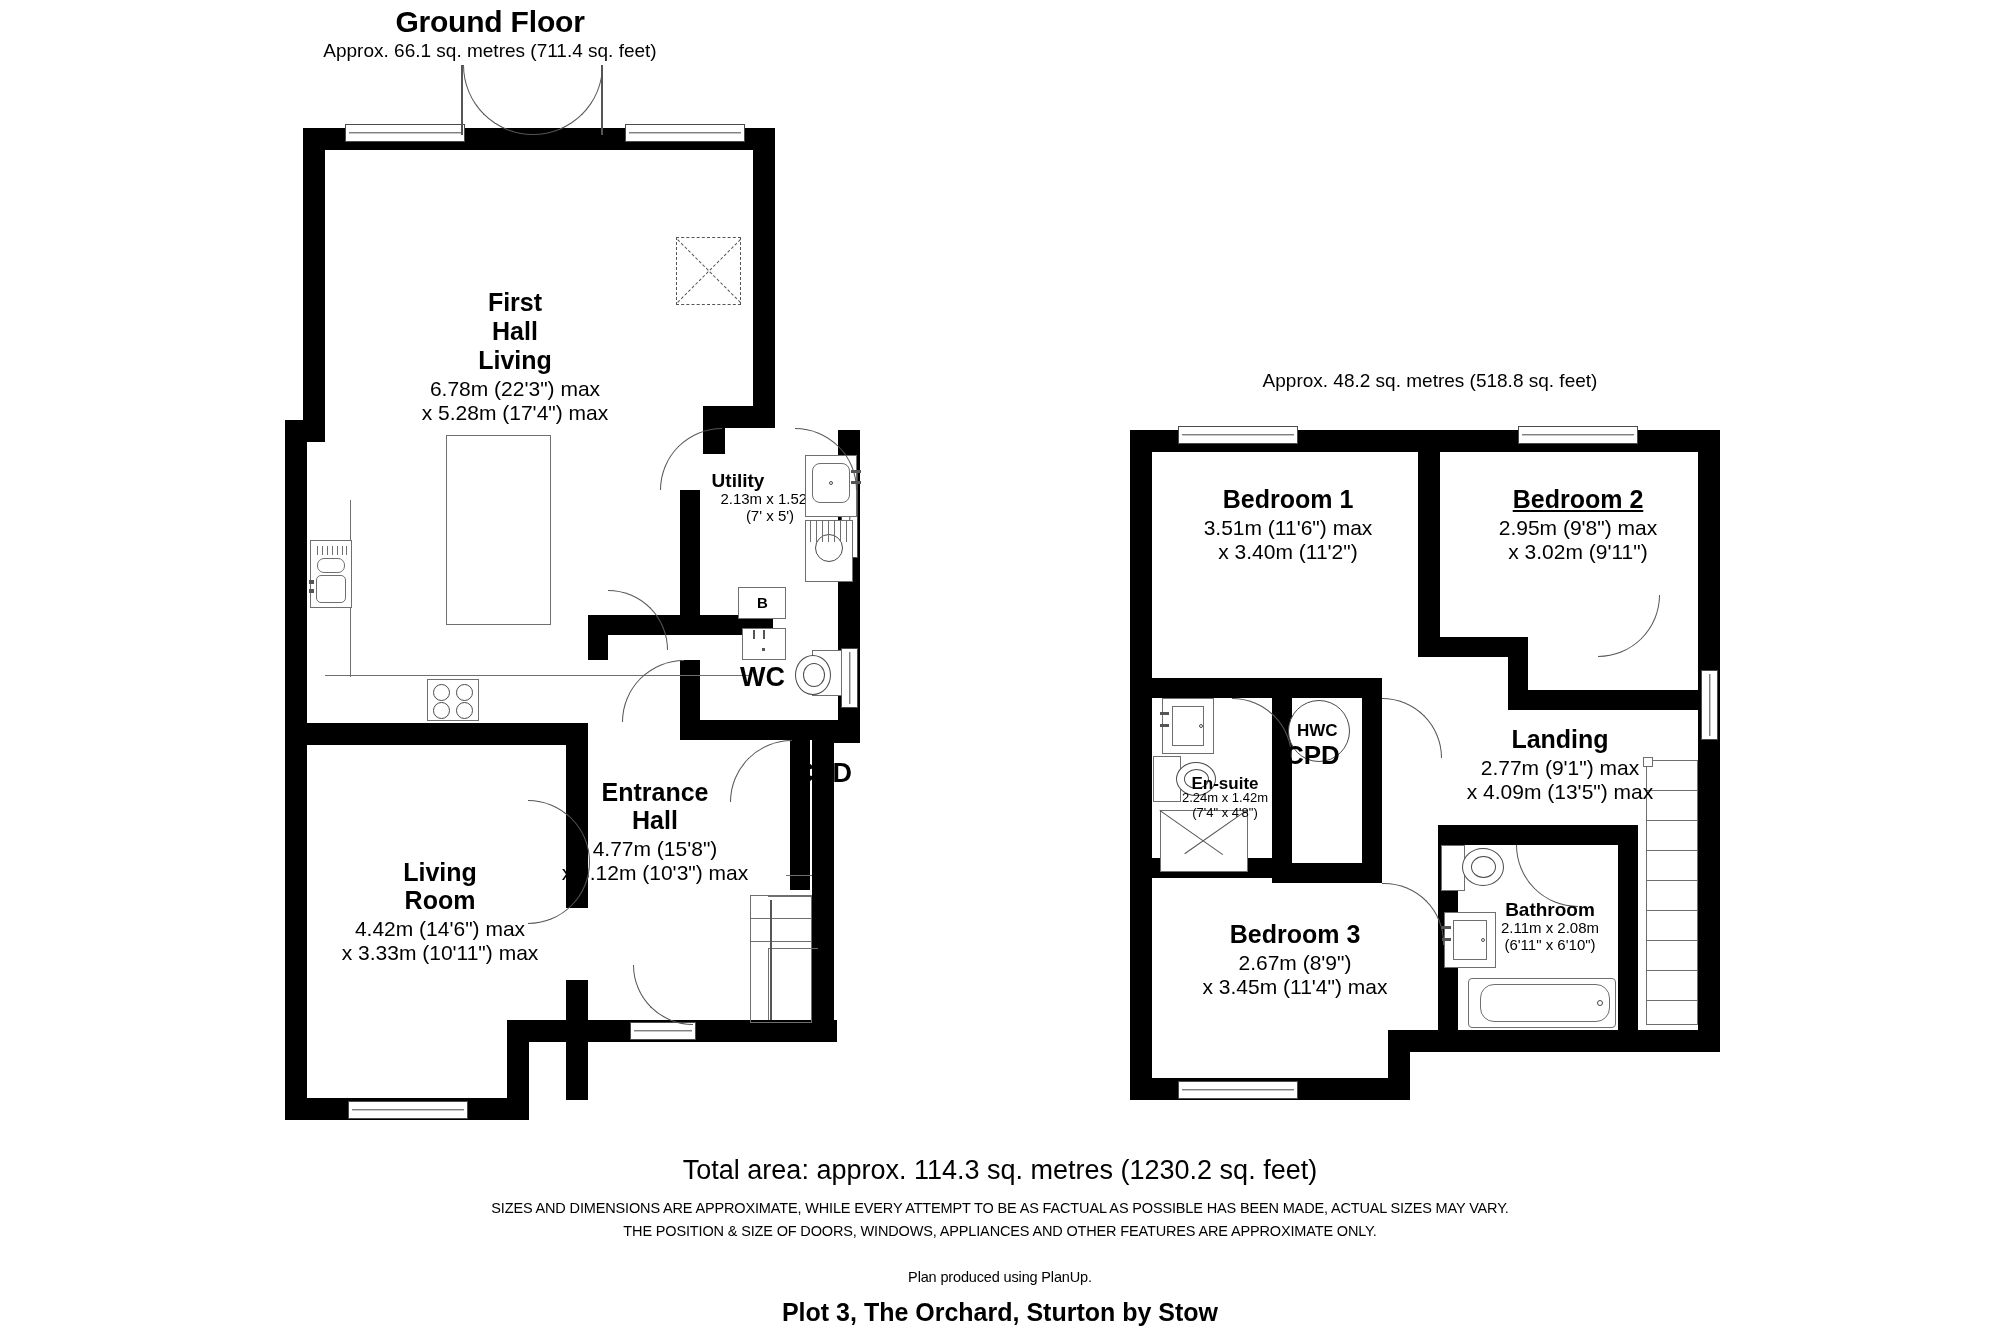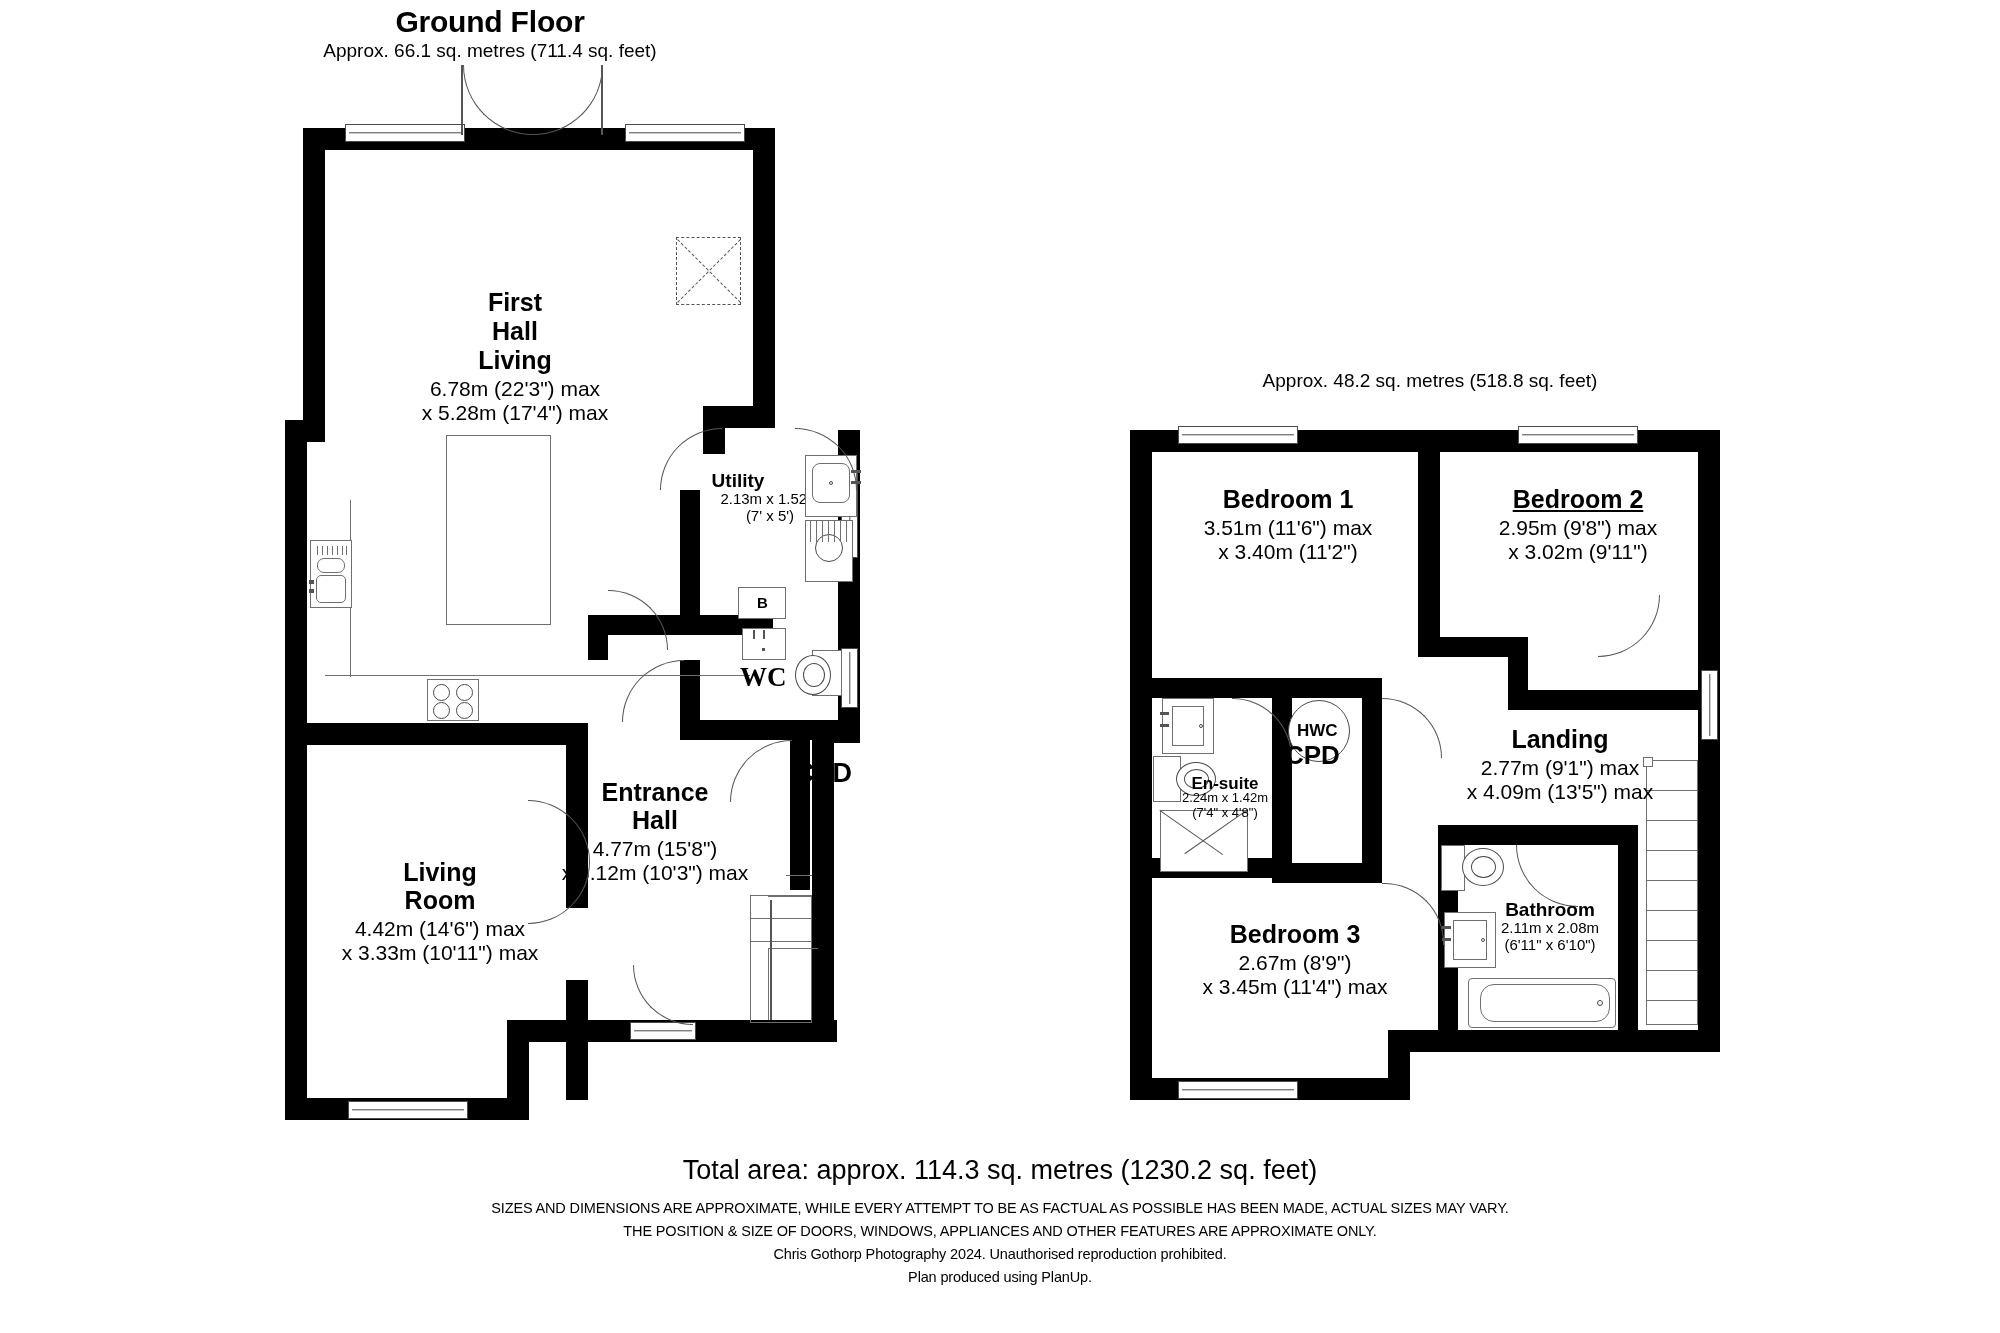--- a/index.html
+++ b/index.html
@@ -139,21 +139,21 @@
   <div class="rmname" style="left:425px;top:288px;width:180px;">First</div>
   <div class="rmname" style="left:425px;top:317px;width:180px;">Hall</div>
   <div class="rmname" style="left:425px;top:346px;width:180px;">Living</div>
   <div class="rmdim" style="left:405px;top:377px;width:220px;">6.78m (22'3") max</div>
   <div class="rmdim" style="left:405px;top:401px;width:220px;">x 5.28m (17'4") max</div>
 
   <div class="rmname sm" style="left:668px;top:467px;width:140px;">Utility</div>
   <div class="rmdim sm" style="left:690px;top:490px;width:160px;">2.13m x 1.52m</div>
   <div class="rmdim sm" style="left:690px;top:507px;width:160px;">(7' x 5')</div>
 
-  <div class="tag" style="left:740px;top:662px;font-family:Liberation Serif, serif;">WC</div>
+  <div class="tag" style="left:740px;top:662px;">WC</div>
   <div class="tag" style="left:795px;top:758px;">CPD</div>
 
   <div class="rmname" style="left:560px;top:778px;width:190px;">Entrance</div>
   <div class="rmname" style="left:560px;top:806px;width:190px;">Hall</div>
   <div class="rmdim" style="left:545px;top:837px;width:220px;">4.77m (15'8")</div>
   <div class="rmdim" style="left:545px;top:861px;width:220px;">x 3.12m (10'3") max</div>
 
   <div class="rmname" style="left:345px;top:858px;width:190px;">Living</div>
   <div class="rmname" style="left:345px;top:886px;width:190px;">Room</div>
   <div class="rmdim" style="left:330px;top:917px;width:220px;">4.42m (14'6") max</div>
@@ -301,16 +301,16 @@
 
   <div class="rmname" style="left:1455px;top:725px;width:210px;">Landing</div>
   <div class="rmdim" style="left:1445px;top:756px;width:230px;">2.77m (9'1") max</div>
   <div class="rmdim" style="left:1445px;top:780px;width:230px;">x 4.09m (13'5") max</div>
 
   <div class="tag sm" style="left:1285px;top:740px;font-size:26px;">CPD</div>
 
   <div class="foot total" style="left:0;top:1155px;width:2000px;">Total area: approx. 114.3 sq. metres (1230.2 sq. feet)</div>
   <div class="foot disc" style="left:0;top:1200px;width:2000px;">SIZES AND DIMENSIONS ARE APPROXIMATE, WHILE EVERY ATTEMPT TO BE AS FACTUAL AS POSSIBLE HAS BEEN MADE, ACTUAL SIZES MAY VARY.</div>
   <div class="foot disc" style="left:0;top:1223px;width:2000px;">THE POSITION &amp; SIZE OF DOORS, WINDOWS, APPLIANCES AND OTHER FEATURES ARE APPROXIMATE ONLY.</div>
-  <div class="foot disc" style="left:0;top:1246px;width:2000px;">Chris Gothorp Photography 2024. Unauthorised reproduction prohibited.</div>
   <div class="foot disc" style="left:0;top:1269px;width:2000px;">Plan produced using PlanUp.</div>
+  <div class="foot addr" style="left:0;top:1298px;width:2000px;">Plot 3, The Orchard, Sturton by Stow</div>
 
 </div>
 
 </body></html>

